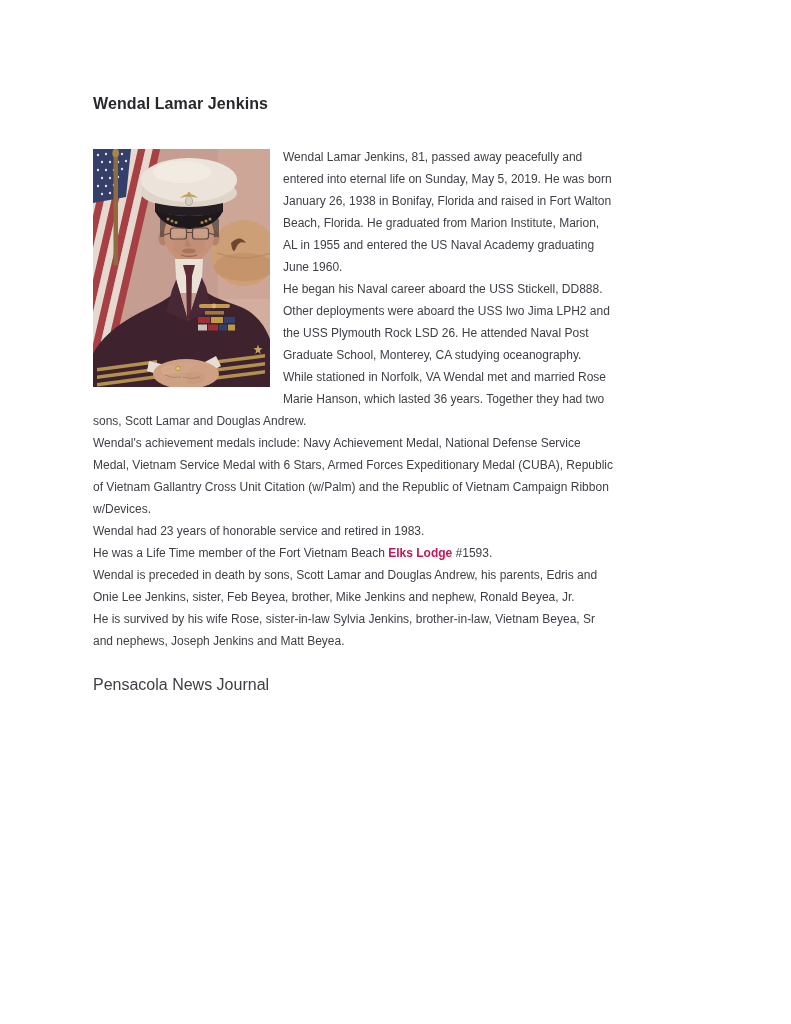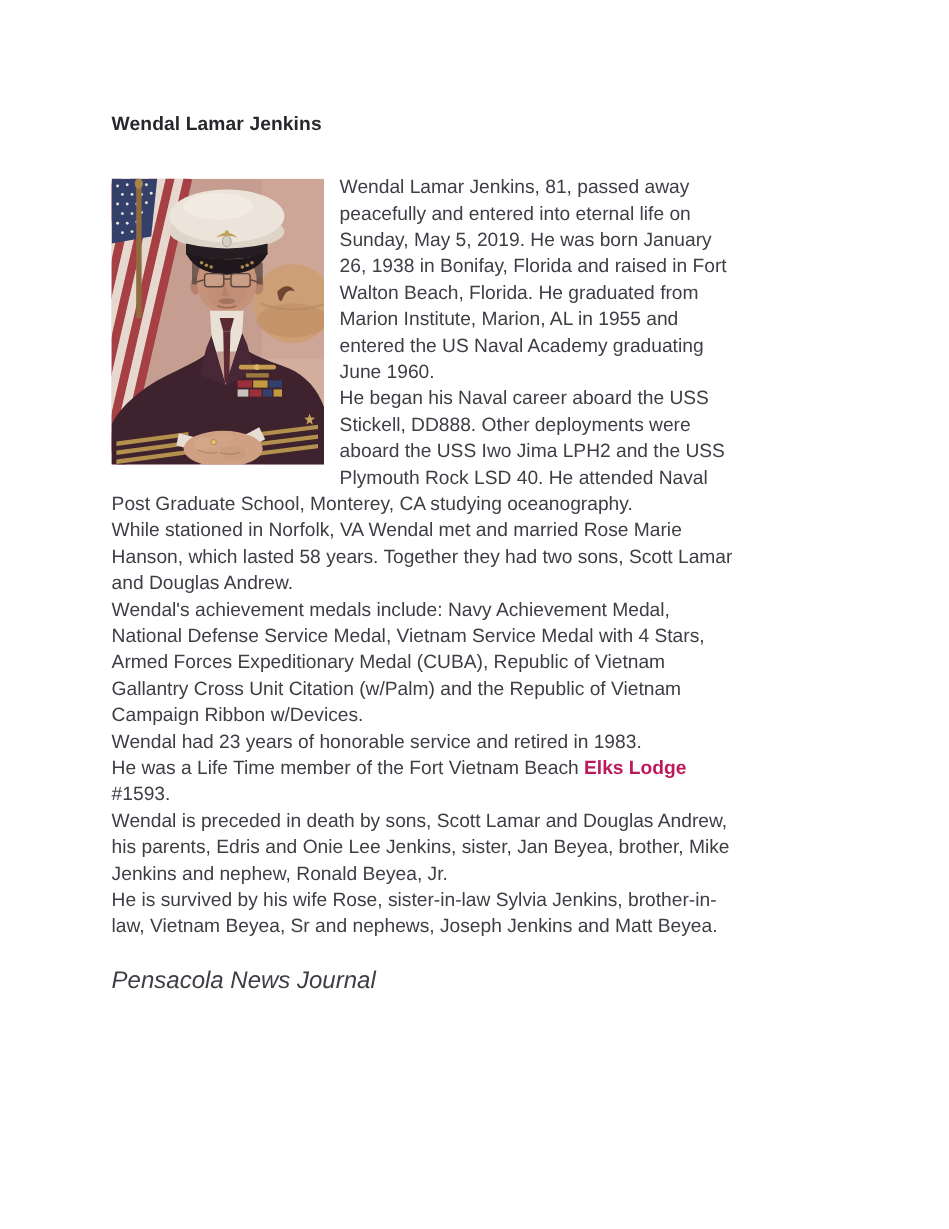--- a/index.html
+++ b/index.html
@@ -9,31 +9,31 @@
     overflow:hidden;
   }
   .page{
     box-sizing:border-box;width:704px;height:1024px;
     padding:95px 88px 0 93px;background:#ffffff;
   }
   .title{
     font-size:16px;font-weight:bold;color:#28282c;
     margin:0 0 33px 0;letter-spacing:.1px;
   }
-  .obit{font-size:16px;line-height:22px;color:#3d3f45;}
+  .obit{font-size:12px;line-height:22px;color:#3d3f45;}
   .obit p{margin:0;}
   .photo-wrap{
     float:left;width:177px;height:238px;
     margin:3px 13px 5px 0;
   }
   .photo-wrap svg{display:block;width:177px;height:238px;}
   .highlight{font-weight:bold;color:#be185d;}
   .credit{
-    clear:both;font-size:20px;line-height:22px;color:#3d3f45;
-    font-style:italic;margin:22px 0 0 0;
+    clear:both;font-size:16px;line-height:22px;color:#3d3f45;
+    margin:22px 0 0 0;
   }
 </style>
 </head>
 <body>
 
 <div class="page">
 
   <h1 class="title">Wendal Lamar Jenkins</h1>
 
   <div class="obit">
@@ -183,24 +183,24 @@
           <ellipse cx="107" cy="221" rx="10" ry="5.5" fill="#cfa083"></ellipse>
           <ellipse cx="100" cy="229" rx="12" ry="6" fill="#c99c7f"></ellipse>
           <ellipse cx="84" cy="230" rx="11" ry="6" fill="#cda184"></ellipse>
           <path d="M72,226 q8,4 16,2 M90,228 q9,3 17,0" stroke="#a87a5e" stroke-width="1" fill="none" opacity="0.7"></path>
           <circle cx="85" cy="219.5" r="2.3" fill="#e0c37c" stroke="#a8862f" stroke-width="0.7"></circle>
         </g>
       </svg>
     </div>
 
     <p>Wendal Lamar Jenkins, 81, passed away peacefully and entered into eternal life on Sunday, May 5, 2019. He was born January 26, 1938 in Bonifay, Florida and raised in Fort Walton Beach, Florida. He graduated from Marion Institute, Marion, AL in 1955 and entered the US Naval Academy graduating June 1960.</p>
-    <p>He began his Naval career aboard the USS Stickell, DD888. Other deployments were aboard the USS Iwo Jima LPH2 and the USS Plymouth Rock LSD 40. He attended Naval Post Graduate School, Monterey, CA studying oceanography.</p>
-    <p>While stationed in Norfolk, VA Wendal met and married Rose Marie Hanson, which lasted 58 years. Together they had two sons, Scott Lamar and Douglas Andrew.</p>
-    <p>Wendal's achievement medals include: Navy Achievement Medal, National Defense Service Medal, Vietnam Service Medal with 4 Stars, Armed Forces Expeditionary Medal (CUBA), Republic of Vietnam Gallantry Cross Unit Citation (w/Palm) and the Republic of Vietnam Campaign Ribbon w/Devices.</p>
+    <p>He began his Naval career aboard the USS Stickell, DD888. Other deployments were aboard the USS Iwo Jima LPH2 and the USS Plymouth Rock LSD 26. He attended Naval Post Graduate School, Monterey, CA studying oceanography.</p>
+    <p>While stationed in Norfolk, VA Wendal met and married Rose Marie Hanson, which lasted 36 years. Together they had two sons, Scott Lamar and Douglas Andrew.</p>
+    <p>Wendal's achievement medals include: Navy Achievement Medal, National Defense Service Medal, Vietnam Service Medal with 6 Stars, Armed Forces Expeditionary Medal (CUBA), Republic of Vietnam Gallantry Cross Unit Citation (w/Palm) and the Republic of Vietnam Campaign Ribbon w/Devices.</p>
     <p>Wendal had 23 years of honorable service and retired in 1983.</p>
     <p><span>He was a Life Time member of the Fort Vietnam Beach </span><span class="highlight">Elks Lodge</span><span> #1593.</span></p>
-    <p>Wendal is preceded in death by sons, Scott Lamar and Douglas Andrew, his parents, Edris and Onie Lee Jenkins, sister, Jan Beyea, brother, Mike Jenkins and nephew, Ronald Beyea, Jr.</p>
+    <p>Wendal is preceded in death by sons, Scott Lamar and Douglas Andrew, his parents, Edris and Onie Lee Jenkins, sister, Feb Beyea, brother, Mike Jenkins and nephew, Ronald Beyea, Jr.</p>
     <p>He is survived by his wife Rose, sister-in-law Sylvia Jenkins, brother-in-law, Vietnam Beyea, Sr and nephews, Joseph Jenkins and Matt Beyea.</p>
   </div>
 
   <p class="credit">Pensacola News Journal</p>
 
 </div>
 
 </body></html>

